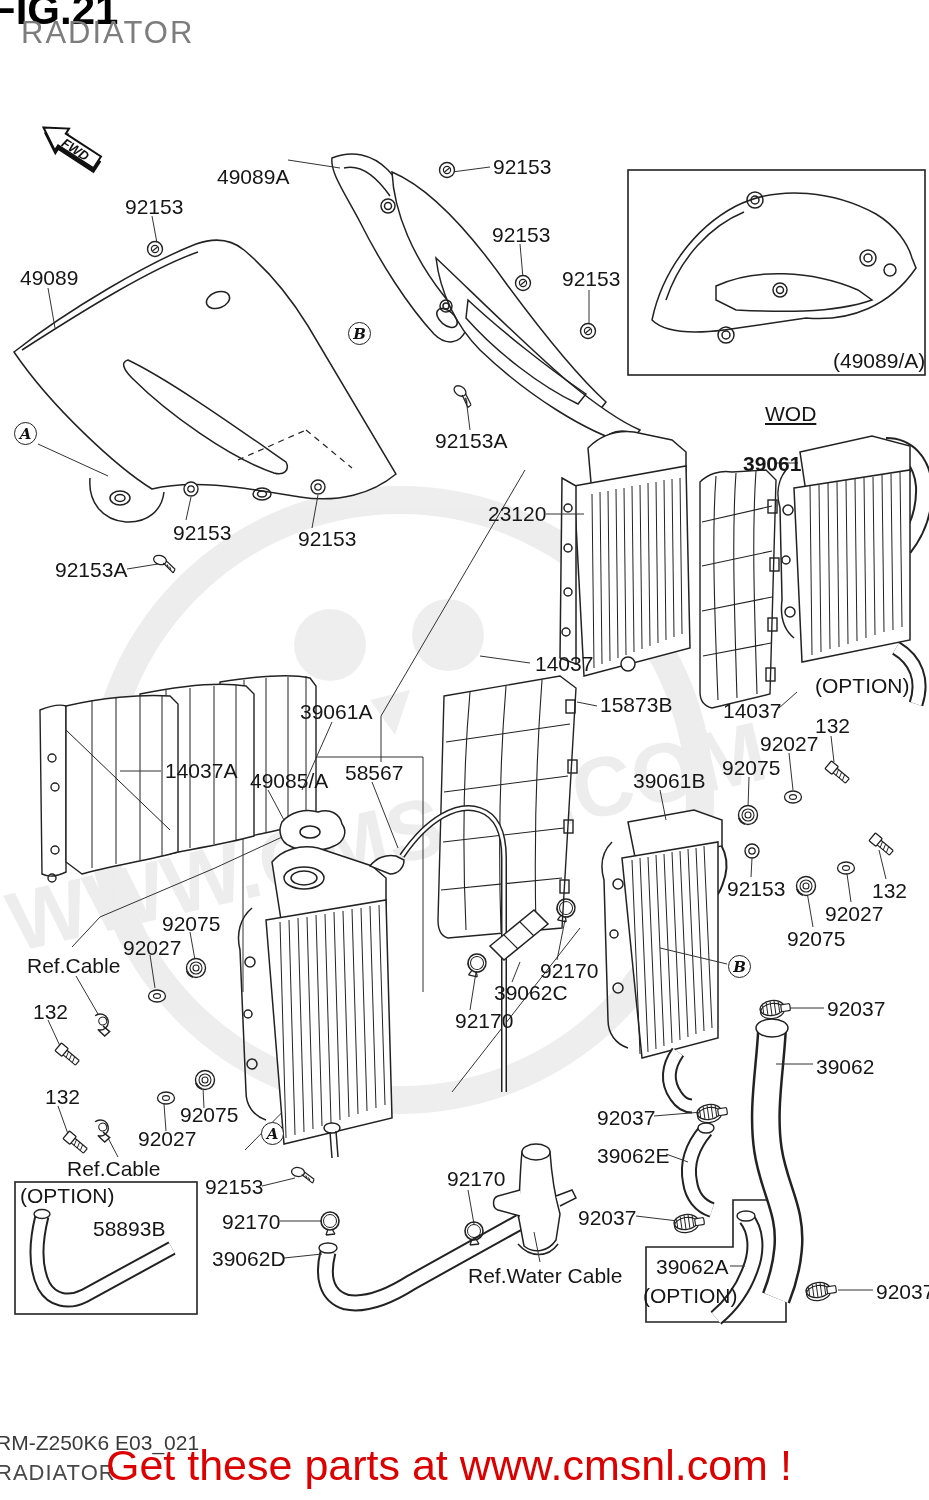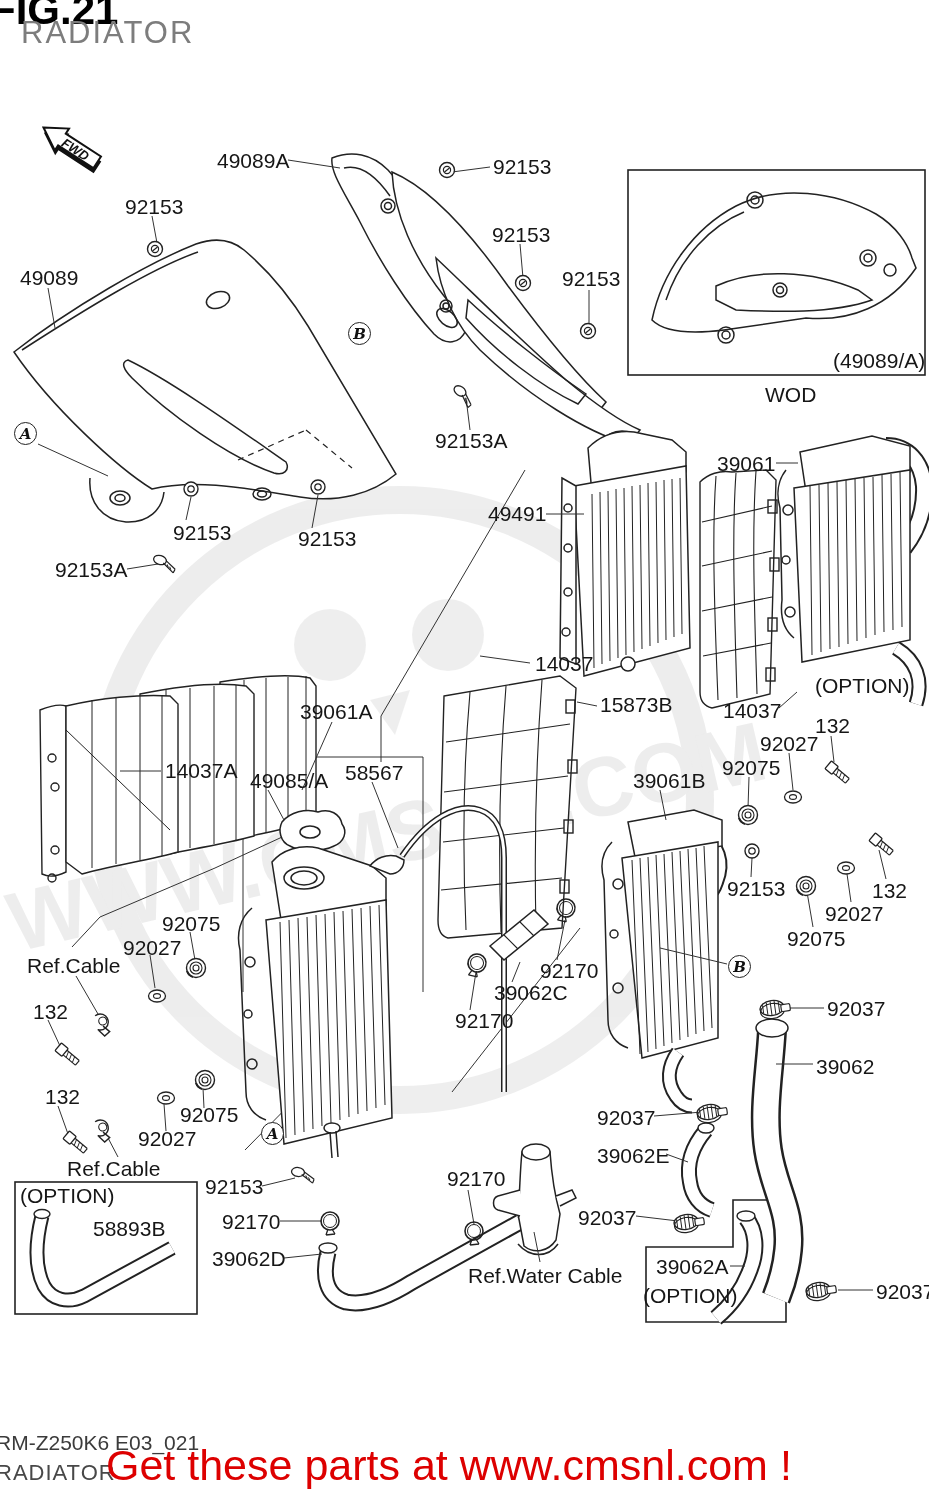--- a/index.html
+++ b/index.html
@@ -306,32 +306,32 @@
     <use href="#g-clampring" transform="translate(474,1231)"></use>
     <use href="#g-pclamp" transform="translate(103,1022) rotate(-15)"></use>
     <use href="#g-pclamp" transform="translate(103,1128) rotate(-15)"></use>
   </g>
 </svg>
 
 <div class="hdr-fig">FIG.21</div>
 <div class="hdr-title">RADIATOR</div>
 
 <div id="labels">
-      <div class="plabel" style="left: 217px; top: 150px;">49089A</div>
+      <div class="plabel" style="left: 217px; top: 166px;">49089A</div>
       <div class="plabel" style="left: 493px; top: 156px;">92153</div>
       <div class="plabel" style="left: 125px; top: 196px;">92153</div>
       <div class="plabel" style="left: 20px; top: 267px;">49089</div>
       <div class="plabel" style="left: 492px; top: 224px;">92153</div>
       <div class="plabel" style="left: 562px; top: 268px;">92153</div>
       <div class="plabel" style="left: 435px; top: 430px;">92153A</div>
       <div class="plabel" style="left: 173px; top: 522px;">92153</div>
       <div class="plabel" style="left: 298px; top: 528px;">92153</div>
       <div class="plabel" style="left: 55px; top: 559px;">92153A</div>
-      <div class="plabel" style="left: 717px; top: 453px;">39061</div>
-      <div class="plabel" style="left: 488px; top: 503px;">49491</div>
+      <div class="plabel" style="left: 743px; top: 453px; font-weight: bold;">39061</div>
+      <div class="plabel" style="left: 488px; top: 503px;">23120</div>
       <div class="plabel" style="left: 535px; top: 653px;">14037</div>
       <div class="plabel" style="left: 600px; top: 694px;">15873B</div>
       <div class="plabel" style="left: 815px; top: 675px;">(OPTION)</div>
       <div class="plabel" style="left: 723px; top: 700px;">14037</div>
       <div class="plabel" style="left: 815px; top: 715px;">132</div>
       <div class="plabel" style="left: 760px; top: 733px;">92027</div>
       <div class="plabel" style="left: 722px; top: 757px;">92075</div>
       <div class="plabel" style="left: 300px; top: 701px;">39061A</div>
       <div class="plabel" style="left: 250px; top: 770px;">49085/A</div>
       <div class="plabel" style="left: 345px; top: 762px;">58567</div>
@@ -361,21 +361,21 @@
       <div class="plabel" style="left: 212px; top: 1248px;">39062D</div>
       <div class="plabel" style="left: 447px; top: 1168px;">92170</div>
       <div class="plabel" style="left: 597px; top: 1107px;">92037</div>
       <div class="plabel" style="left: 597px; top: 1145px;">39062E</div>
       <div class="plabel" style="left: 578px; top: 1207px;">92037</div>
       <div class="plabel" style="left: 468px; top: 1265px;">Ref.Water Cable</div>
       <div class="plabel" style="left: 656px; top: 1256px;">39062A</div>
       <div class="plabel" style="left: 643px; top: 1285px;">(OPTION)</div>
       <div class="plabel" style="left: 876px; top: 1281px;">92037</div>
       <div class="plabel" style="left: 833px; top: 350px;">(49089/A)</div>
-      <div class="plabel" style="left: 765px; top: 384px;">WOD</div>
+      <div class="plabel" style="left: 765px; top: 403px; text-decoration: underline;">WOD</div>
     </div>
 <div id="markers">
       <div class="vmarker" style="left: 14px; top: 422px;">A</div>
       <div class="vmarker" style="left: 348px; top: 322px;">B</div>
       <div class="vmarker" style="left: 728px; top: 955px;">B</div>
       <div class="vmarker" style="left: 261px; top: 1122px;">A</div>
     </div>
 
 <div class="fiche-code">RM-Z250K6 E03_021</div>
 <div class="fiche-title">RADIATOR</div>

